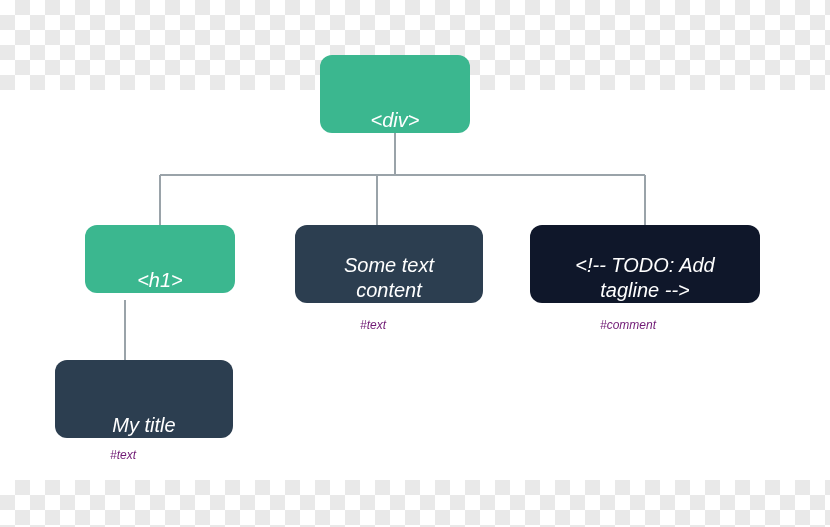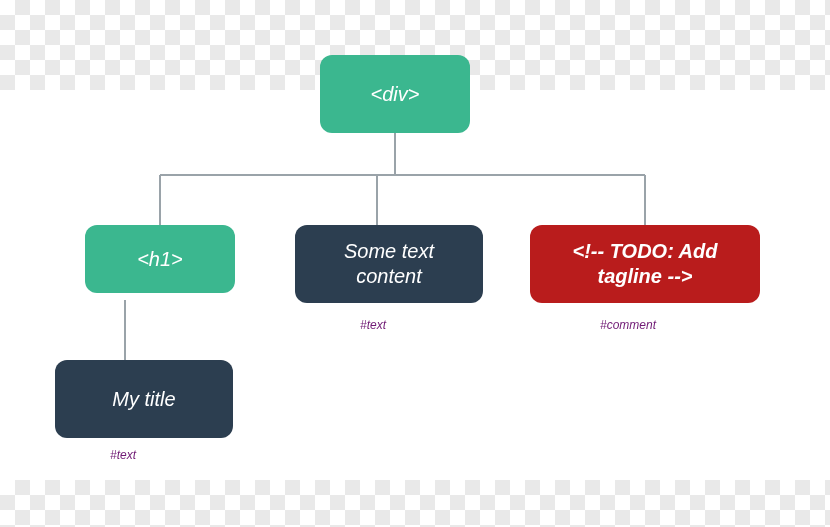--- a/index.html
+++ b/index.html
@@ -33,32 +33,32 @@
   }
   .stage {
     position: absolute;
     inset: 0;
     z-index: 2;
   }
   .node {
     position: absolute;
     border-radius: 12px;
     display: flex;
-    align-items: center;
+    align-items: flex-end;
     justify-content: center;
     color: #fff;
     text-align: center;
     padding: 0 27px;
     box-sizing: border-box;
     line-height: 1.25;
     font-size: 20px;
   }
   .green { background: #3bb78f; }
   .dark  { background: #2c3e50; }
-  .grey  { background: #b91c1c; font-weight: bold; }
+  .grey  { background: #0f172a; }
   .caption {
     position: absolute;
     font-size: 12px;
     color: #701a75;
     font-style: italic;
     text-align: right;
     z-index: 3;
     white-space: nowrap;
   }
   svg.lines {

